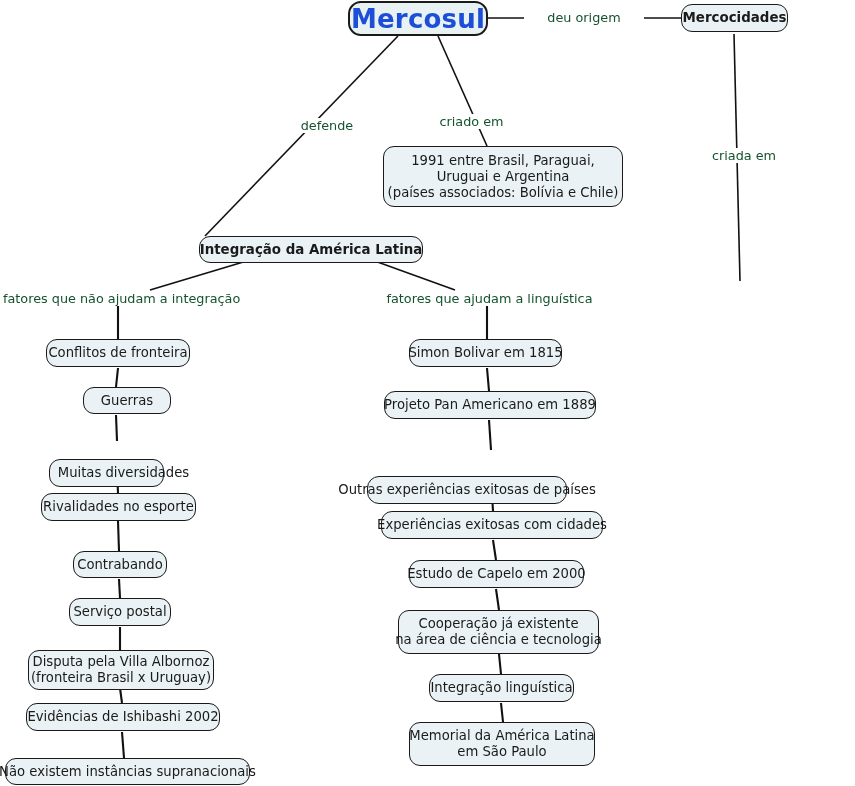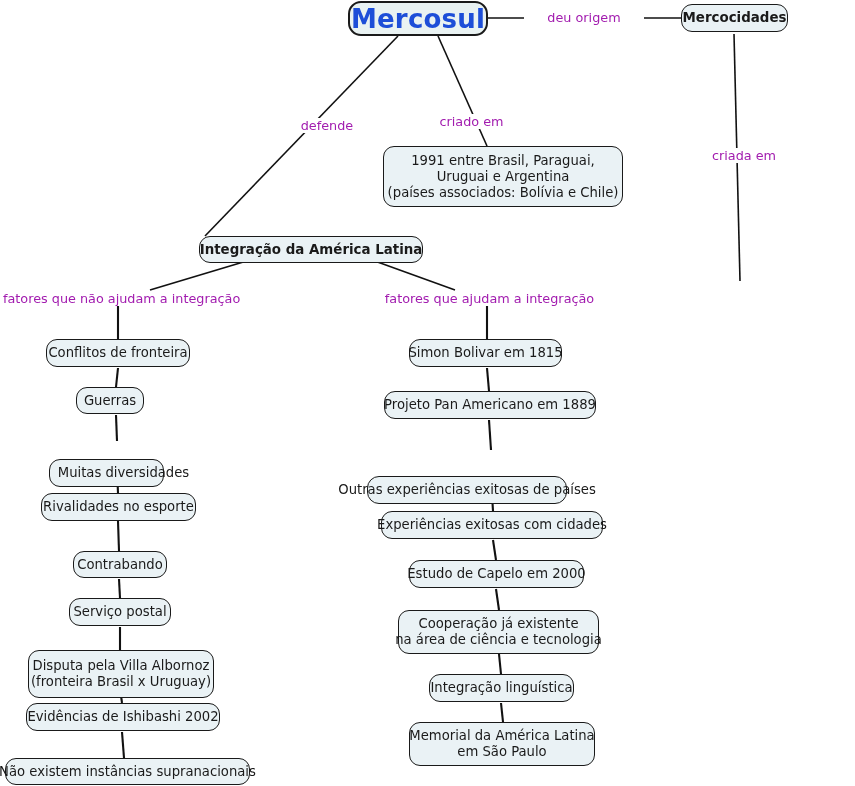--- a/index.html
+++ b/index.html
@@ -52,21 +52,21 @@
     line-height: 30px;
     letter-spacing: 0.2px;
   }
   .node.bold {
     font-weight: bold;
     font-size: 13.4px;
   }
   .edge-label {
     position: absolute;
     background: #ffffff;
-    color: #a21caf;
+    color: #14532d;
     font-size: 12.8px;
     line-height: 15px;
     white-space: pre;
     padding: 0 3px;
     text-align: center;
   }
 </style>
 </head>
 <body>
 
@@ -117,41 +117,41 @@
   <div class="node bold" style="left:681px; top:4px; width:107px; height:28px;">Mercocidades</div>
 
   <div class="node" style="left:383px; top:146px; width:240px; height:61px;">1991 entre Brasil, Paraguai,
 Uruguai e Argentina
 (países associados: Bolívia e Chile)</div>
 
   <div class="node bold" style="left:199px; top:236px; width:224px; height:27px;">Integração da América Latina</div>
 
 
   <div class="node" style="left:46px; top:339px; width:144px; height:28px;">Conflitos de fronteira</div>
-  <div class="node" style="left:76px; top:387px; width:68px; height:27px;">Guerras</div>
+  <div class="node" style="left:83px; top:387px; width:88px; height:27px;">Guerras</div>
   <div class="node" style="left:49px; top:459px; width:115px; height:28px;padding-left:44px;">Muitas diversidades</div>
   <div class="node" style="left:41px; top:493px; width:155px; height:28px;">Rivalidades no esporte</div>
   <div class="node" style="left:73px; top:551px; width:94px; height:27px;">Contrabando</div>
   <div class="node" style="left:69px; top:598px; width:102px; height:28px;">Serviço postal</div>
-  <div class="node" style="left:28px; top:650px; width:186px; height:48px;">Disputa pela Villa Albornoz
+  <div class="node" style="left:28px; top:650px; width:186px; height:40px;">Disputa pela Villa Albornoz
 (fronteira Brasil x Uruguay)</div>
   <div class="node" style="left:26px; top:703px; width:194px; height:28px;">Evidências de Ishibashi 2002</div>
   <div class="node" style="left:5px; top:758px; width:245px; height:27px;">Não existem instâncias supranacionais</div>
 
   <div class="node" style="left:409px; top:339px; width:153px; height:28px;">Simon Bolivar em 1815</div>
   <div class="node" style="left:384px; top:391px; width:212px; height:28px;">Projeto Pan Americano em 1889</div>
   <div class="node" style="left:367px; top:476px; width:200px; height:28px;border-radius:12px;">Outras experiências exitosas de países</div>
   <div class="node" style="left:381px; top:511px; width:222px; height:28px;">Experiências exitosas com cidades</div>
   <div class="node" style="left:409px; top:560px; width:175px; height:28px;">Estudo de Capelo em 2000</div>
   <div class="node" style="left:398px; top:610px; width:201px; height:44px;">Cooperação já existente
 na área de ciência e tecnologia</div>
   <div class="node" style="left:429px; top:674px; width:145px; height:28px;">Integração linguística</div>
   <div class="node" style="left:409px; top:722px; width:186px; height:44px;">Memorial da América Latina
 em São Paulo</div>
 
   <div class="edge-label" style="left:524px; top:10px; width:114px;">deu origem</div>
   <div class="edge-label" style="left:288px; top:118px; width:72px;">defende</div>
   <div class="edge-label" style="left:429px; top:114px; width:79px;">criado em</div>
   <div class="edge-label" style="left:701px; top:148px; width:80px;">criada em</div>
   <div class="edge-label" style="left:0px; top:291px; width:237px;">fatores que não ajudam a integração</div>
-  <div class="edge-label" style="left:380px; top:291px; width:213px;">fatores que ajudam a integração</div>
+  <div class="edge-label" style="left:380px; top:291px; width:213px;">fatores que ajudam a linguística</div>
 
 </div>
 
 </body></html>

